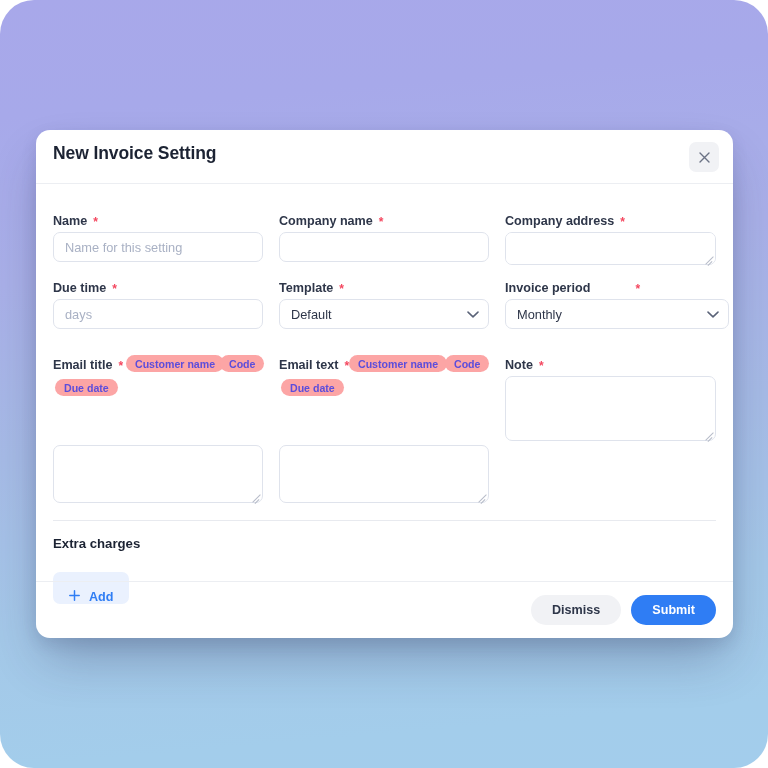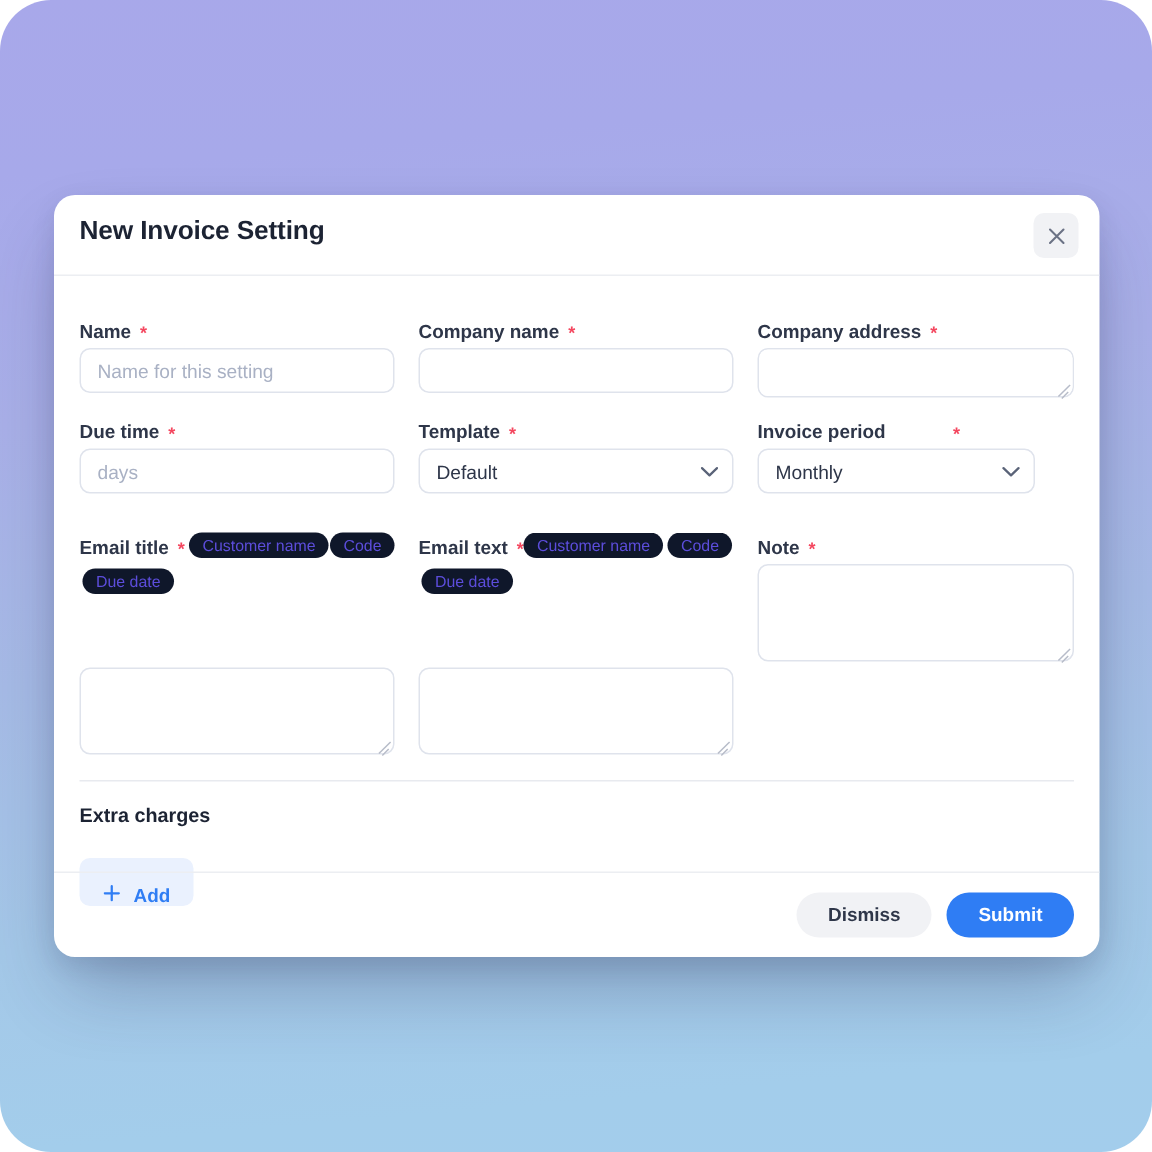--- a/index.html
+++ b/index.html
@@ -148,24 +148,24 @@
   .sel-chev {
     position: absolute;
     right: 9px; top: 50%;
     transform: translateY(-50%);
   }
 
   
   .chip {
     position: absolute;
     height: 17px;
-    background: #0f172a;
+    background: #fca5a5;
     color: #5c4ddb;
     font-size: 10.6px;
-    font-weight: normal;
+    font-weight: bold;
     border-radius: 9px;
     padding: 0 9px;
     display: flex;
     align-items: center;
     white-space: nowrap;
     cursor: pointer;
   }
 
   
   .inner-divider {
@@ -282,21 +282,21 @@
           <svg width="12" height="8" viewBox="0 0 12 8">
             <path d="M1 1.6 L6 6.4 L11 1.6" stroke="#5a6378" stroke-width="1.5" fill="none" stroke-linecap="round" stroke-linejoin="round"></path>
           </svg>
         </span>
       </div>
 
       <div class="field-label" style="left:469px; top:97px;gap:39px;">
         <span>Invoice period</span>
         <span class="req">*</span>
       </div>
-      <div class="sel-input" style="left:469px; top:115px; width:185px;">
+      <div class="sel-input" style="left:469px; top:115px; width:224px;">
         <span class="sel-value">Monthly</span>
         <span class="sel-chev">
           <svg width="12" height="8" viewBox="0 0 12 8">
             <path d="M1 1.6 L6 6.4 L11 1.6" stroke="#5a6378" stroke-width="1.5" fill="none" stroke-linecap="round" stroke-linejoin="round"></path>
           </svg>
         </span>
       </div>
 
       <div class="field-label" style="left:17px; top:174px;">
         <span>Email title</span>

